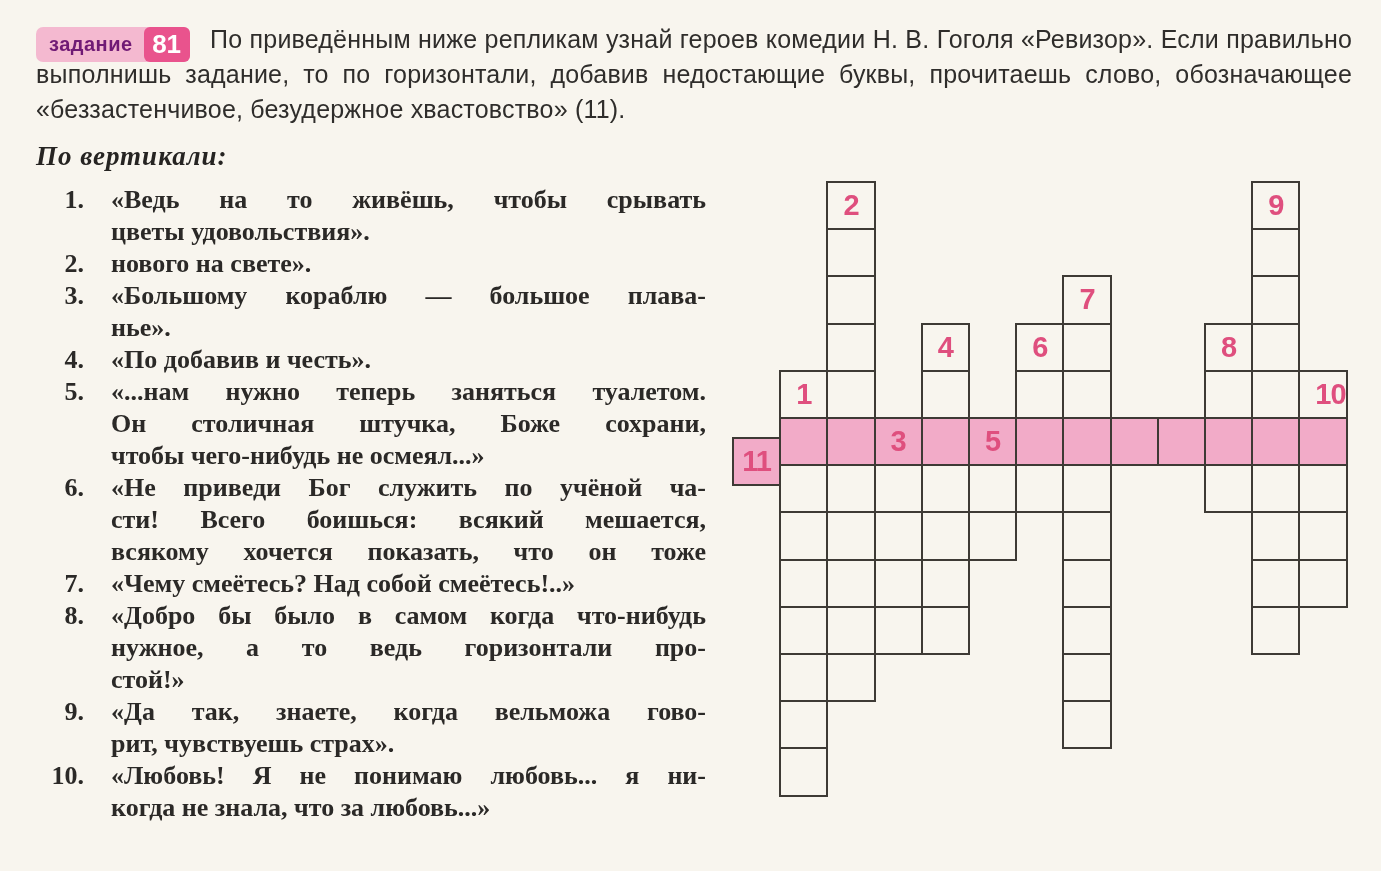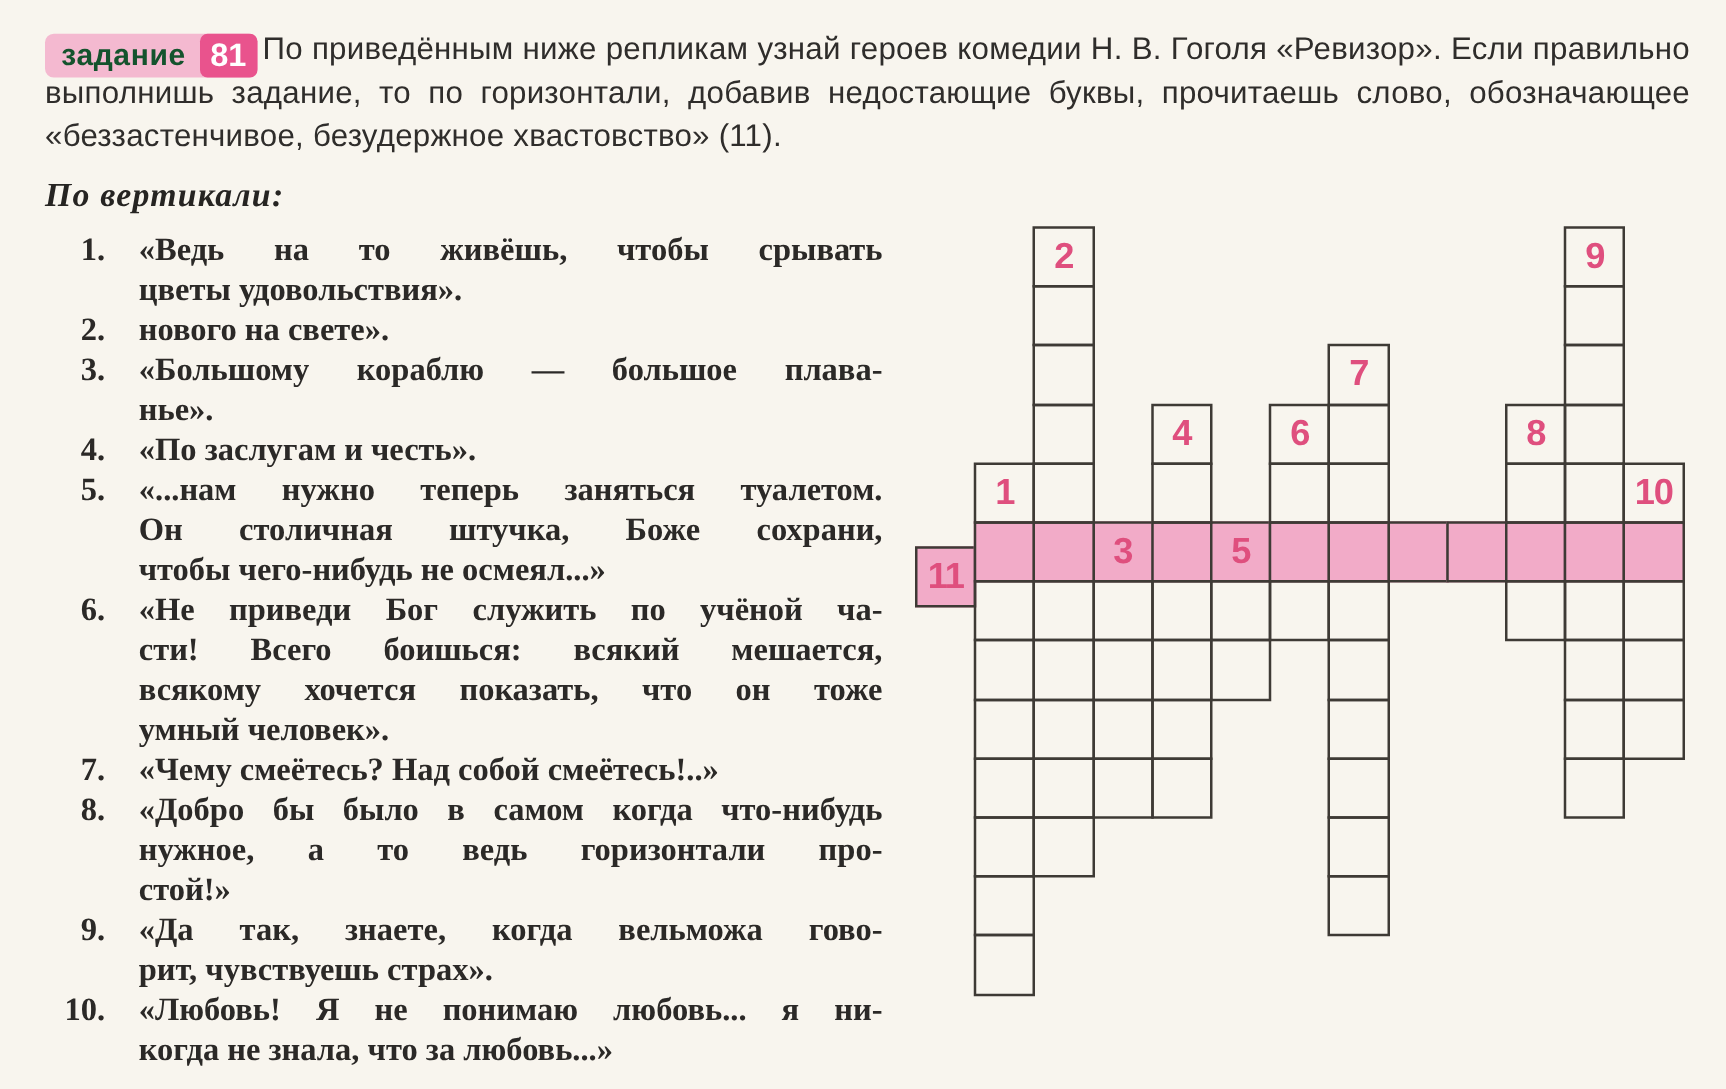--- a/index.html
+++ b/index.html
@@ -8,21 +8,21 @@
     background:#f8f5ee;
     font-family:"Liberation Sans",sans-serif;
   }
   
   #badge{
     position:absolute;left:36px;top:27px;height:35px;
     background:#f4b9d0;border-radius:7px;
     display:flex;align-items:center;padding-left:13px;
   }
   #badge .blabel{
-    font-weight:700;font-size:24px;color:#14532d;letter-spacing:.5px;
+    font-weight:700;font-size:20px;color:#701a75;letter-spacing:.5px;
     padding-right:11px;
   }
   #badge .bnum{
     background:#e9538d;color:#ffffff;border-radius:6px;
     height:35px;min-width:46px;display:flex;align-items:center;justify-content:center;
     font-weight:700;font-size:26px;
   }
   
   #task{
     position:absolute;left:36px;top:22px;width:1316px;margin:0;
@@ -87,38 +87,37 @@
     <div class="clue">
       <div class="clue-num">3.</div>
       <div class="clue-body">
         <div class="clue-line">«Большому кораблю — большое плава-</div>
         <div class="clue-line last">нье».</div>
       </div>
     </div>
     <div class="clue">
       <div class="clue-num">4.</div>
       <div class="clue-body">
-        <div class="clue-line last">«По заслугам и честь».</div>
+        <div class="clue-line last">«По добавив и честь».</div>
       </div>
     </div>
     <div class="clue">
       <div class="clue-num">5.</div>
       <div class="clue-body">
         <div class="clue-line">«...нам нужно теперь заняться туалетом.</div>
         <div class="clue-line">Он столичная штучка, Боже сохрани,</div>
         <div class="clue-line last">чтобы чего-нибудь не осмеял...»</div>
       </div>
     </div>
     <div class="clue">
       <div class="clue-num">6.</div>
       <div class="clue-body">
         <div class="clue-line">«Не приведи Бог служить по учёной ча-</div>
         <div class="clue-line">сти! Всего боишься: всякий мешается,</div>
         <div class="clue-line">всякому хочется показать, что он тоже</div>
-        <div class="clue-line last">умный человек».</div>
       </div>
     </div>
     <div class="clue">
       <div class="clue-num">7.</div>
       <div class="clue-body">
         <div class="clue-line last">«Чему смеётесь? Над собой смеётесь!..»</div>
       </div>
     </div>
     <div class="clue">
       <div class="clue-num">8.</div>
@@ -225,19 +224,19 @@
       <span class="gnum">9</span>
     </div>
     <div class="gcell" style="left: 1251.2px; top: 228.2px;"></div>
     <div class="gcell" style="left: 1251.2px; top: 275.4px;"></div>
     <div class="gcell" style="left: 1251.2px; top: 322.6px;"></div>
     <div class="gcell" style="left: 1251.2px; top: 369.8px;"></div>
     <div class="gcell" style="left: 1251.2px; top: 464.2px;"></div>
     <div class="gcell" style="left: 1251.2px; top: 511.4px;"></div>
     <div class="gcell" style="left: 1251.2px; top: 558.6px;"></div>
     <div class="gcell" style="left: 1251.2px; top: 605.8px;"></div>
-    <div class="gcell" style="left: 1298.4px; top: 369.8px;">
+    <div class="gcell" style="left: 1298.4px; top: 369.8px; justify-content: flex-end;">
       <span class="gnum">10</span>
     </div>
     <div class="gcell" style="left: 1298.4px; top: 464.2px;"></div>
     <div class="gcell" style="left: 1298.4px; top: 511.4px;"></div>
     <div class="gcell" style="left: 1298.4px; top: 558.6px;"></div>
   </div>
 
 </body></html>

